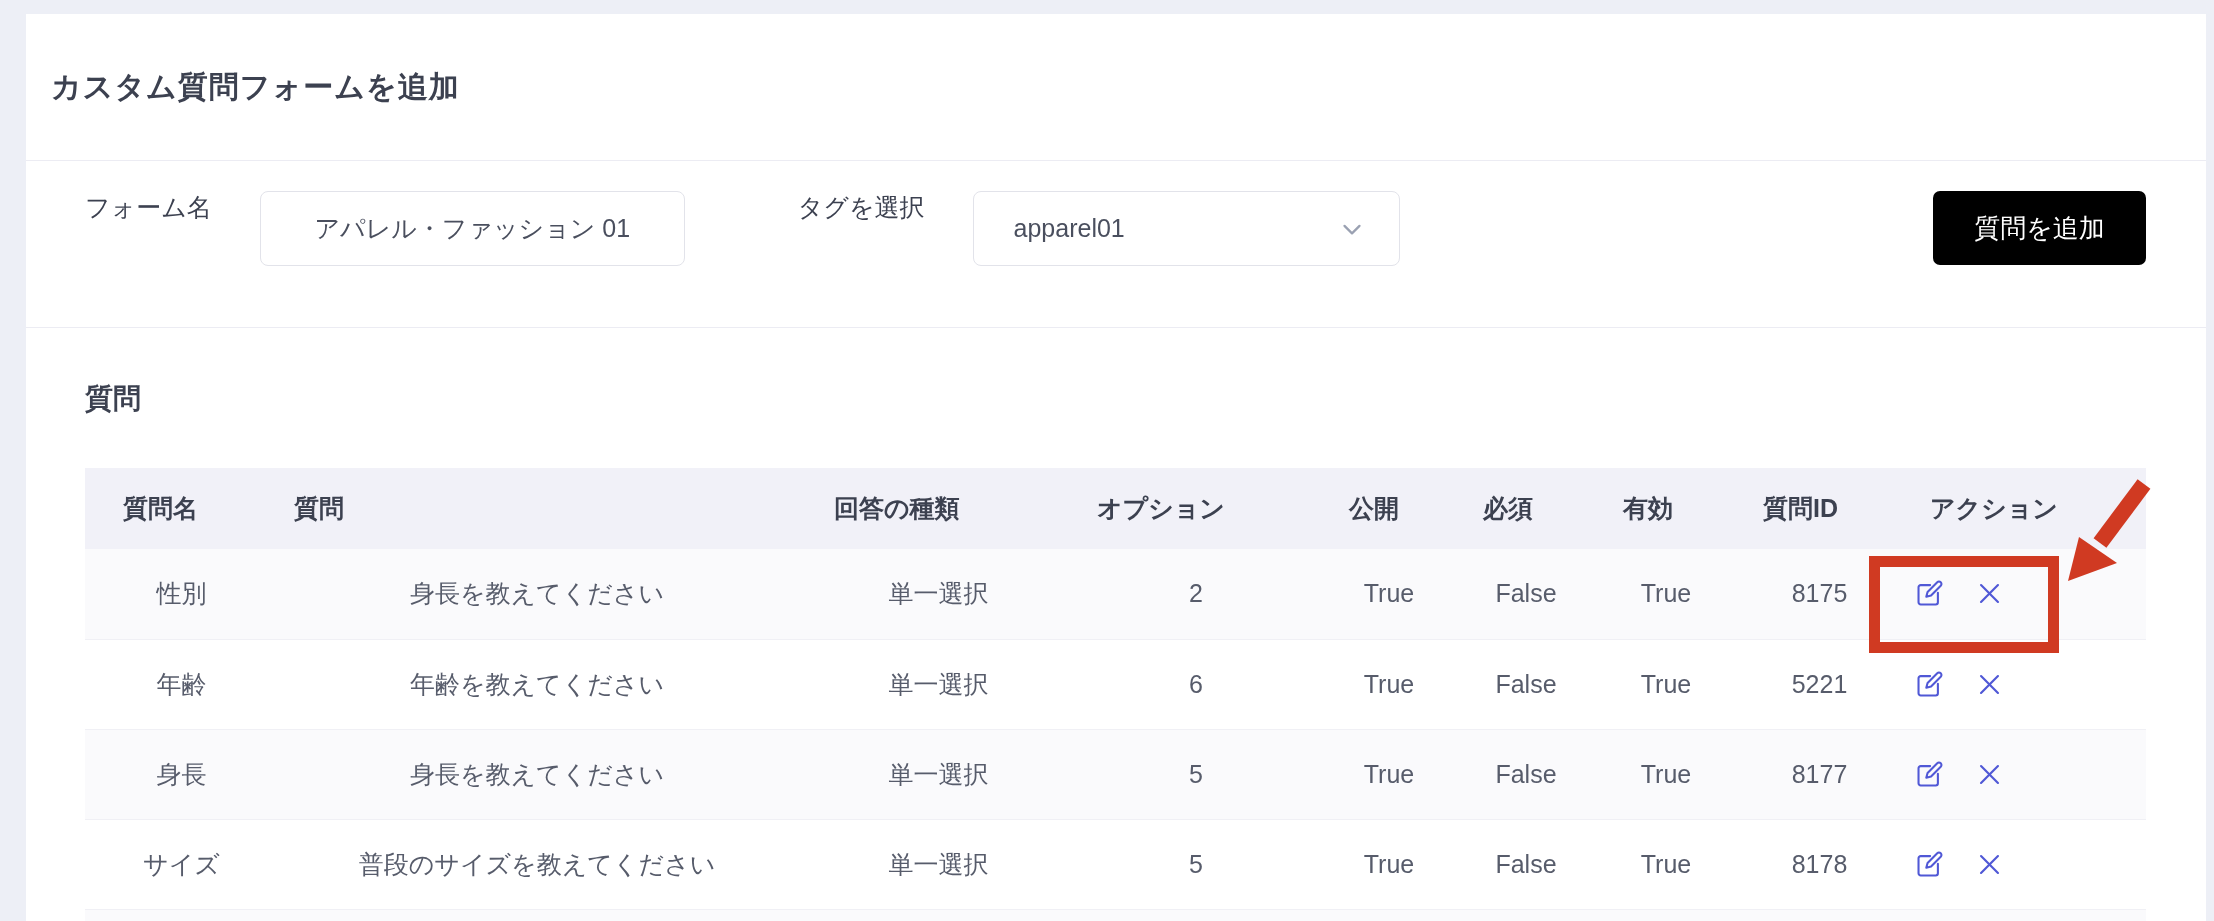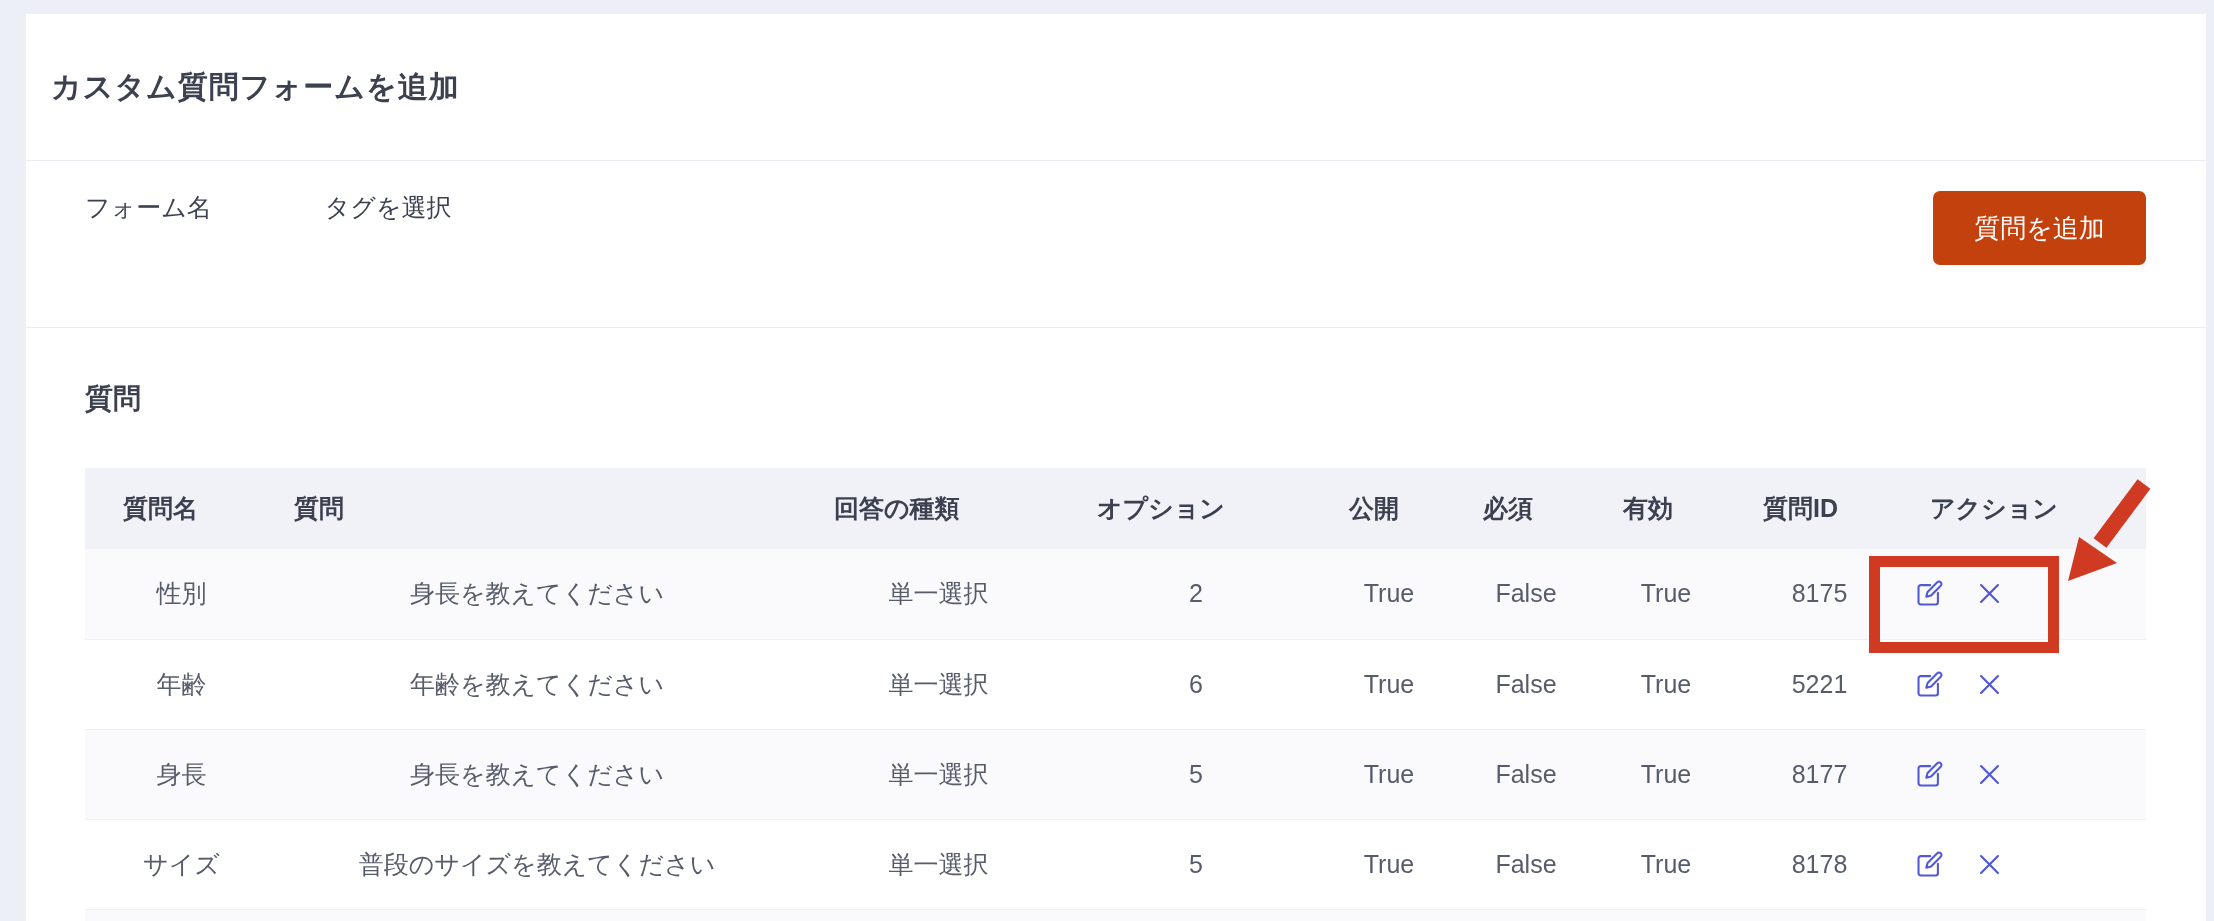--- a/index.html
+++ b/index.html
@@ -49,21 +49,21 @@
     width: 427px; height: 75px;
     border: 1.5px solid #e2e3ea; border-radius: 8px;
     display: flex; align-items: center; justify-content: space-between;
     padding: 0 32px 0 40px;
     font-size: 25px; color: #4a4f5e;
     background: #fff; cursor: pointer;
   }
   .spacer { flex: 1; }
   .add-button {
     width: 213px; height: 74px;
-    background: #c2410c; color: #ffffff;
+    background: #000000; color: #ffffff;
     border: none; border-radius: 7px;
     font-size: 26px;
     font-family: "Liberation Sans", "DejaVu Sans", sans-serif;
     cursor: pointer;
   }
   
   .questions-section { padding: 0 60px 0 59px; }
   .section-heading { margin-top: 52px; font-size: 28px; font-weight: bold; color: #3c4150; }
   table.questions {
     margin-top: 50px;
@@ -108,21 +108,30 @@
 <body>
 
 <div class="card">
 
   <div class="title-section">
     <div class="page-title">カスタム質問フォームを追加</div>
   </div>
 
   <div class="form-section">
     <span class="field-label">フォーム名</span>
+    <input class="text-input" type="text" value="アパレル・ファッション 01" style="">
     <span class="field-label tag-label">タグを選択</span>
+    <div class="select-box">
+      <span>apparel01</span>
+      <span style="display:flex;">
+        <svg width="30" height="30" viewBox="0 0 24 24" fill="none" stroke="#9aa1b2" stroke-width="1.8" stroke-linecap="round" stroke-linejoin="round">
+          <polyline points="6,9.5 12,15.5 18,9.5"></polyline>
+        </svg>
+      </span>
+    </div>
     <div class="spacer"></div>
     <button class="add-button">質問を追加</button>
   </div>
 
   <div class="questions-section">
     <div class="section-heading">質問</div>
 
     <table class="questions">
       <colgroup>
         <col style="width:171px">

